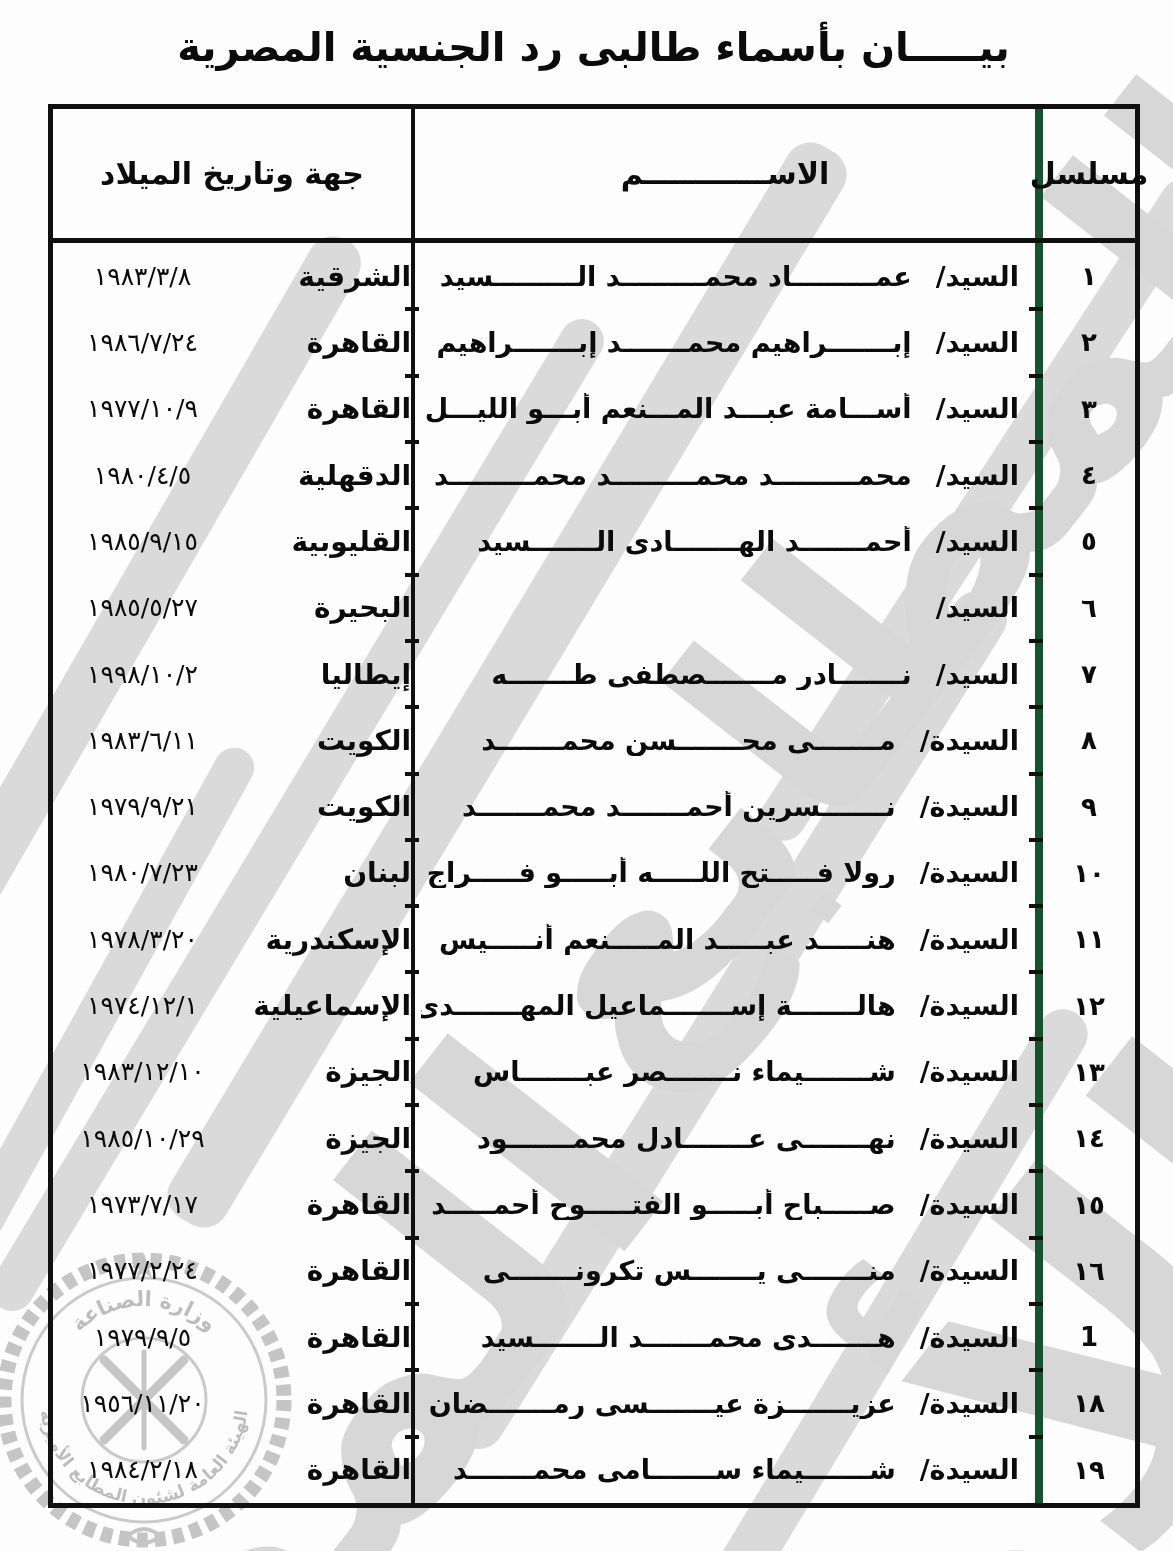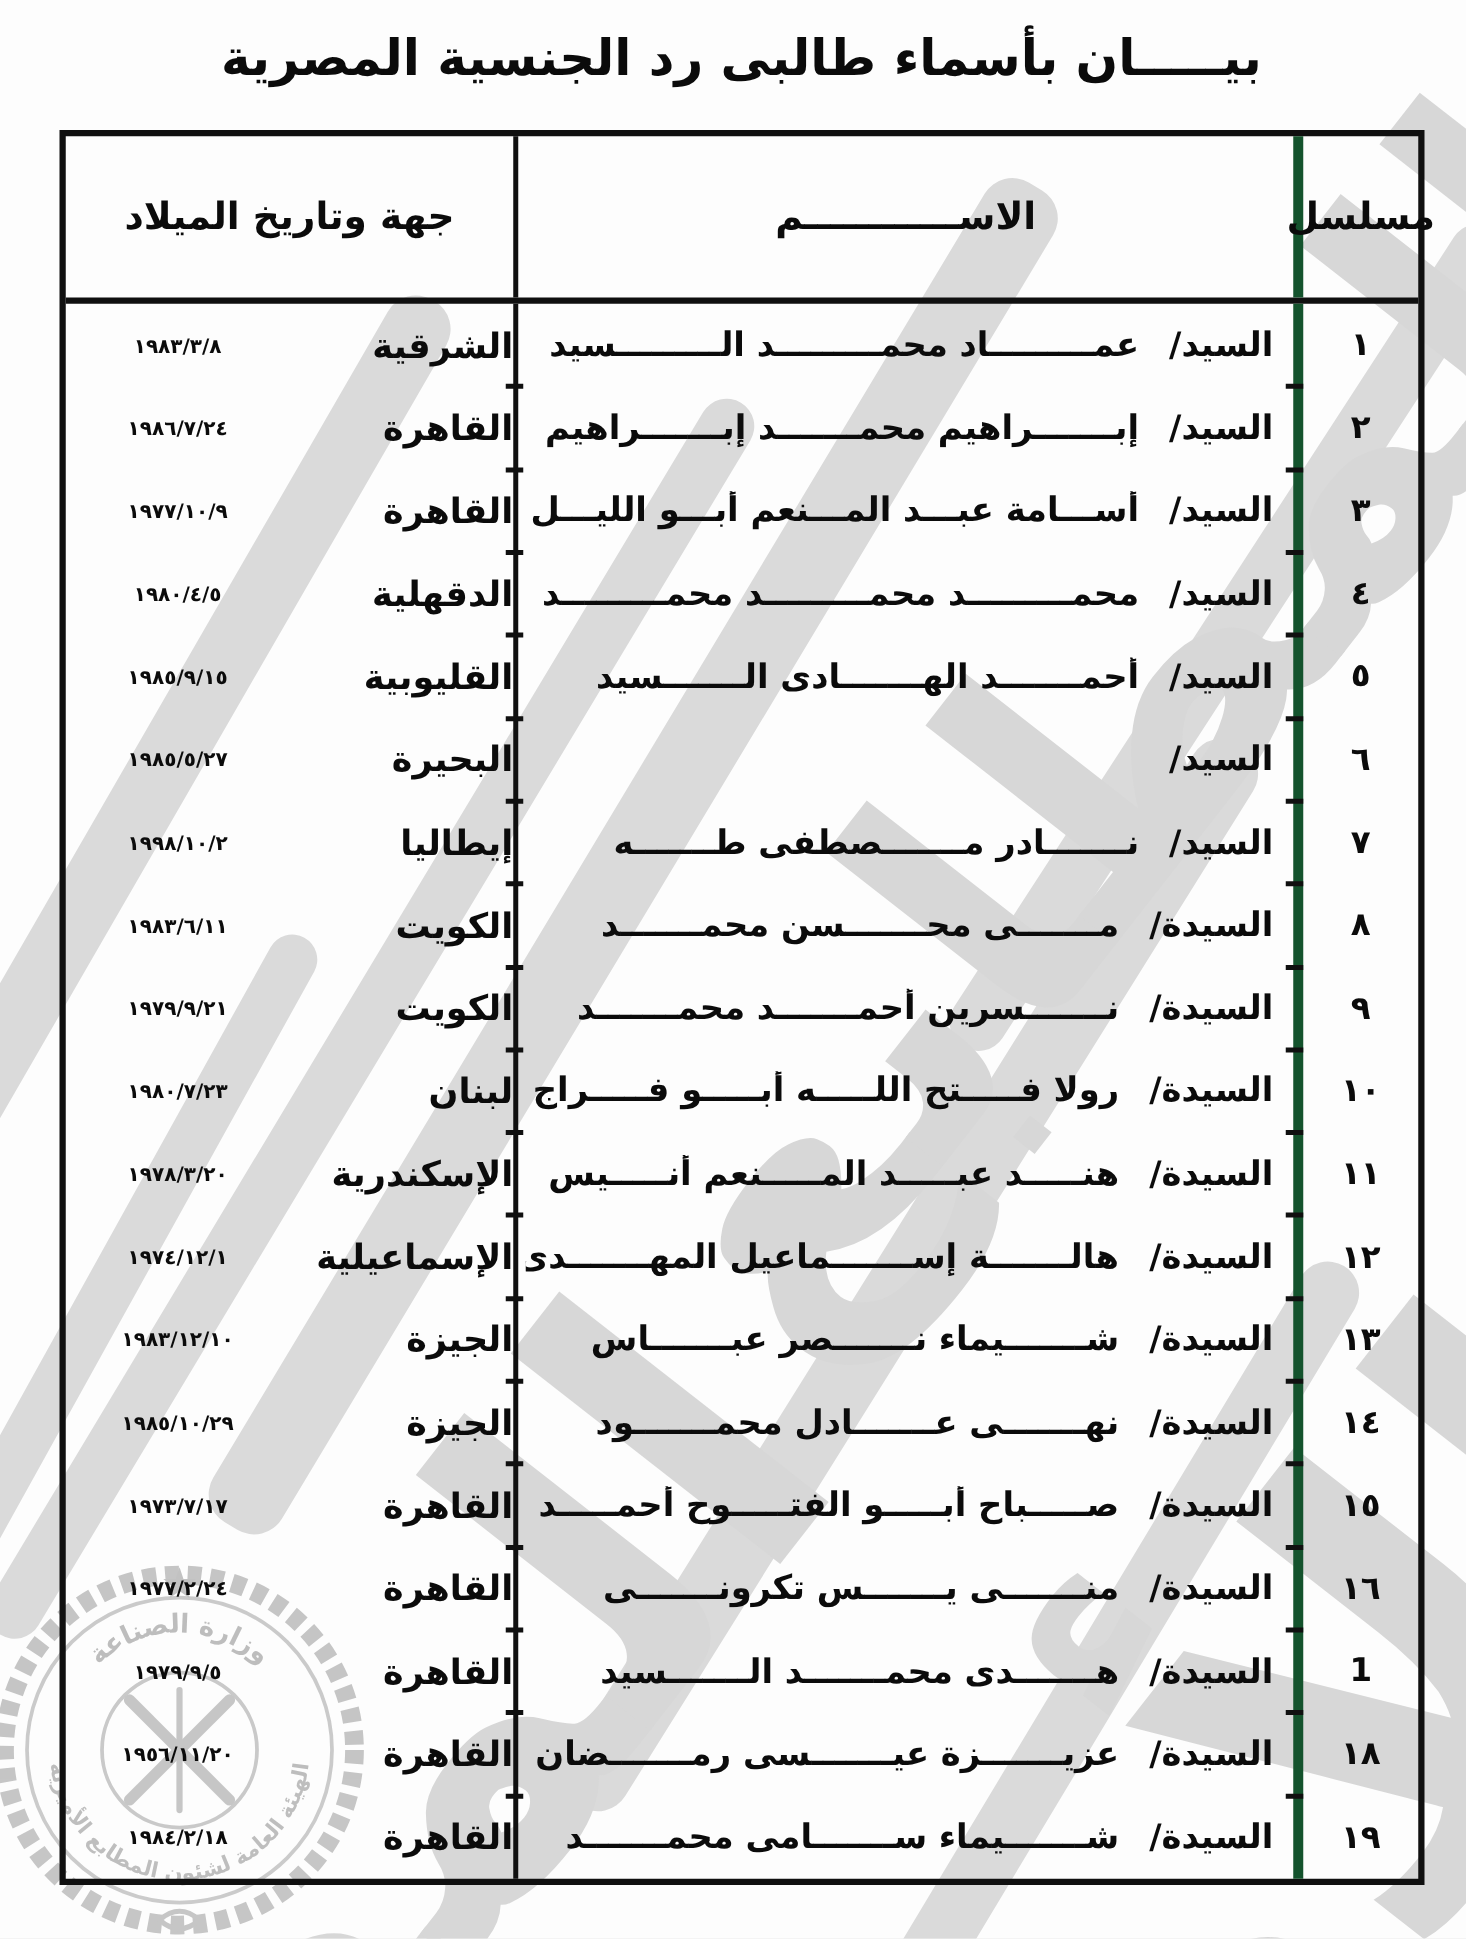--- a/index.html
+++ b/index.html
@@ -71,21 +71,21 @@
   .row + .row::after{
     content:"";position:absolute;top:-2px;left:352px;width:14px;height:4px;background:#101010;
   }
   .cell{display:flex;align-items:center;box-sizing:border-box;min-width:0;}
   .cell.serial{justify-content:center;font-size:26px;font-weight:bold;}
   .cell.name{padding:0 16px 0 6px;gap:24px;}
   .honorific{font-size:27px;font-weight:bold;flex:0 0 auto;}
   .person{font-size:27px;font-weight:bold;flex:1 1 auto;white-space:nowrap;overflow:hidden;}
   .cell.birth{display:grid;grid-template-columns:1fr 1fr;align-items:center;}
   .place{font-size:28px;font-weight:bold;text-align:right;}
-  .bdate{font-size:16px;font-weight:bold;text-align:center;white-space:nowrap;}
+  .bdate{font-size:25px;font-weight:normal;text-align:center;white-space:nowrap;}
 </style>
 </head>
 <body>
 
 <div class="page">
 
   <div class="wm-layer">
     <div class="wm-bar bar1"></div>
     <div class="wm-bar bar2"></div>
     <div class="wm-bar bar3"></div>

